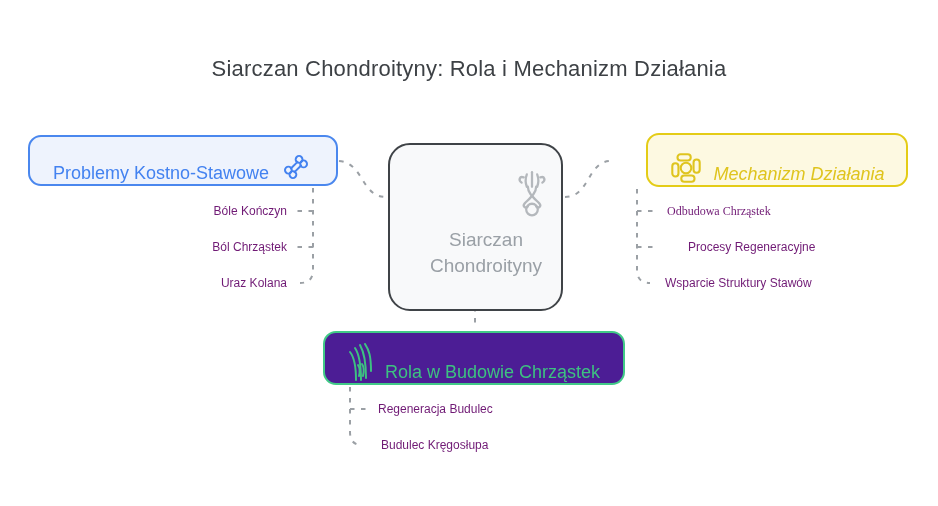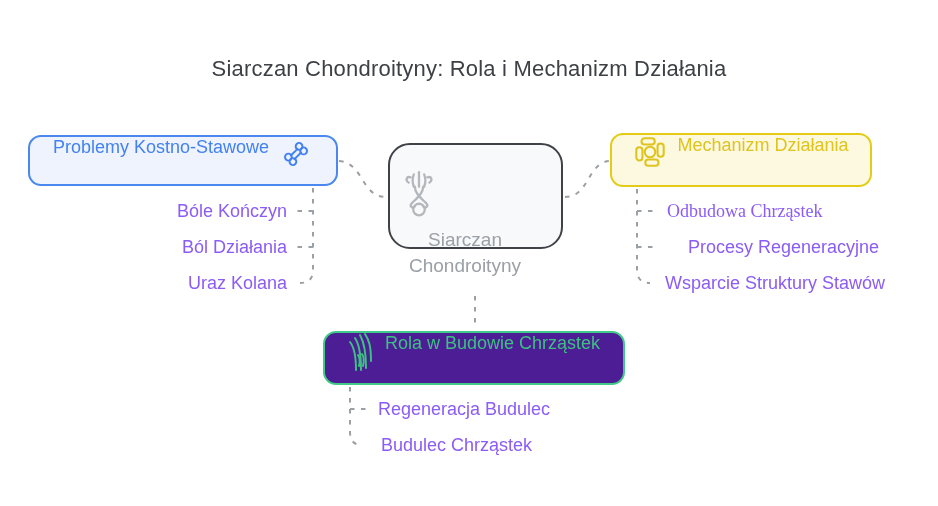--- a/index.html
+++ b/index.html
@@ -5,40 +5,40 @@
   html,body{margin:0;padding:0;background:#ffffff;}
   #canvas{
     position:relative;width:938px;height:506px;background:#ffffff;overflow:hidden;
     font-family:"Liberation Sans", sans-serif;
   }
   .title{
     position:absolute;left:0;top:56px;width:938px;text-align:center;
     font-size:22px;color:#3d4145;letter-spacing:.2px;
   }
   .node{
-    position:absolute;box-sizing:border-box;display:flex;align-items:flex-start;justify-content:center;
+    position:absolute;box-sizing:border-box;display:flex;align-items:flex-end;justify-content:center;
     gap:10px;border-radius:13px;border:2px solid;
   }
   .node .lbl{font-size:18px;white-space:nowrap;}
   .node-left{left:28px;top:135px;width:310px;height:51px;border-color:#4a87ee;background:#eef3fd;}
   .node-left .lbl{color:#4382f0;}
-  .node-right{left:610px;top:133px;width:262px;height:54px;border-color:#e4cc16;background:#fdf9e1;}
+  .node-right{left:646px;top:133px;width:262px;height:54px;border-color:#e4cc16;background:#fdf9e1;font-style:italic;}
   .node-right .lbl{color:#dfc41e;}
   .node-bottom{left:323px;top:331px;width:302px;height:54px;border-color:#41c987;background:#4c1d95;}
   .node-bottom .lbl{color:#3dc181;}
   .node-center{
-    left:388px;top:143px;width:175px;height:106px;border-radius:22px;
+    left:388px;top:143px;width:175px;height:168px;border-radius:22px;
     border:2px solid #3f4347;background:#f8f9fa;flex-direction:column;gap:2px;
     justify-content:flex-start;padding-top:18px;
   }
   .node-center .lbl{
     font-size:19px;color:#9aa0a6;text-align:center;line-height:1.35;white-space:normal;width:150px;
   }
   .sub{
-    position:absolute;font-size:18px;color:#8b5cf6;white-space:nowrap;line-height:24px;height:24px;
+    position:absolute;font-size:12px;color:#701a75;white-space:nowrap;line-height:24px;height:24px;
   }
   .sub.r-align{text-align:right;}
   svg{display:block;}
   #wires{position:absolute;left:0;top:0;pointer-events:none;}
 </style>
 </head>
 <body>
 
 <div id="canvas">
 
@@ -113,23 +113,23 @@
         <path d="M36 12 C 40 10.5, 41.5 14.5, 38 17"></path>
         <path d="M24 21 C 24 27, 29 31, 35 37 C 37.5 39.8, 34.5 42.5, 32 40"></path>
         <path d="M32 21 C 32 27, 27 31, 21 37 C 18.5 39.8, 21.5 42.5, 24 40"></path>
         <circle cx="28" cy="43" r="5.6"></circle>
       </svg>
     </span>
     <span class="lbl">Siarczan Chondroityny</span>
   </div>
 
   <div class="sub r-align" style="right:651px;top:199px;">Bóle Kończyn</div>
-  <div class="sub r-align" style="right:651px;top:235px;">Ból Działania</div>
+  <div class="sub r-align" style="right:651px;top:235px;">Ból Chrząstek</div>
   <div class="sub r-align" style="right:651px;top:271px;">Uraz Kolana</div>
 
   <div class="sub" style="left:667px;top:199px;font-family:Liberation Serif, serif;">Odbudowa Chrząstek</div>
   <div class="sub" style="left:688px;top:235px;">Procesy Regeneracyjne</div>
   <div class="sub" style="left:665px;top:271px;">Wsparcie Struktury Stawów</div>
 
   <div class="sub" style="left:378px;top:397px;">Regeneracja Budulec</div>
-  <div class="sub" style="left:381px;top:433px;">Budulec Chrząstek</div>
+  <div class="sub" style="left:381px;top:433px;">Budulec Kręgosłupa</div>
 
 </div>
 
 </body></html>

